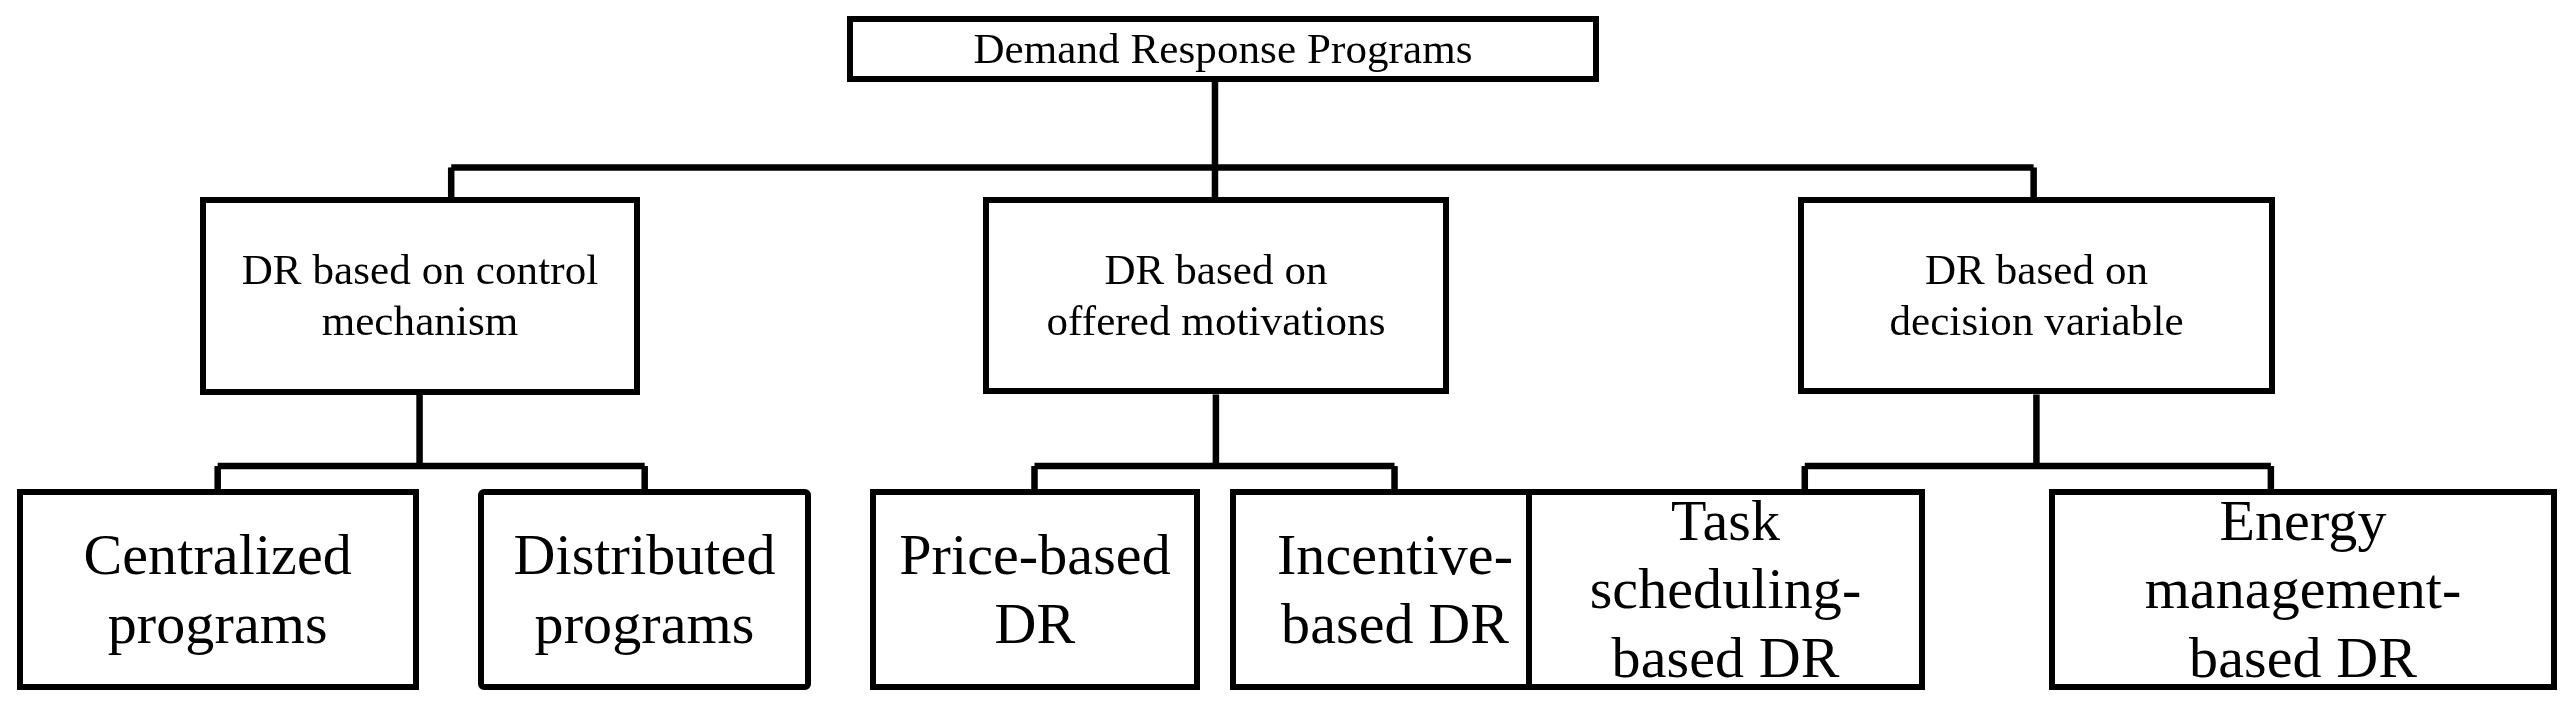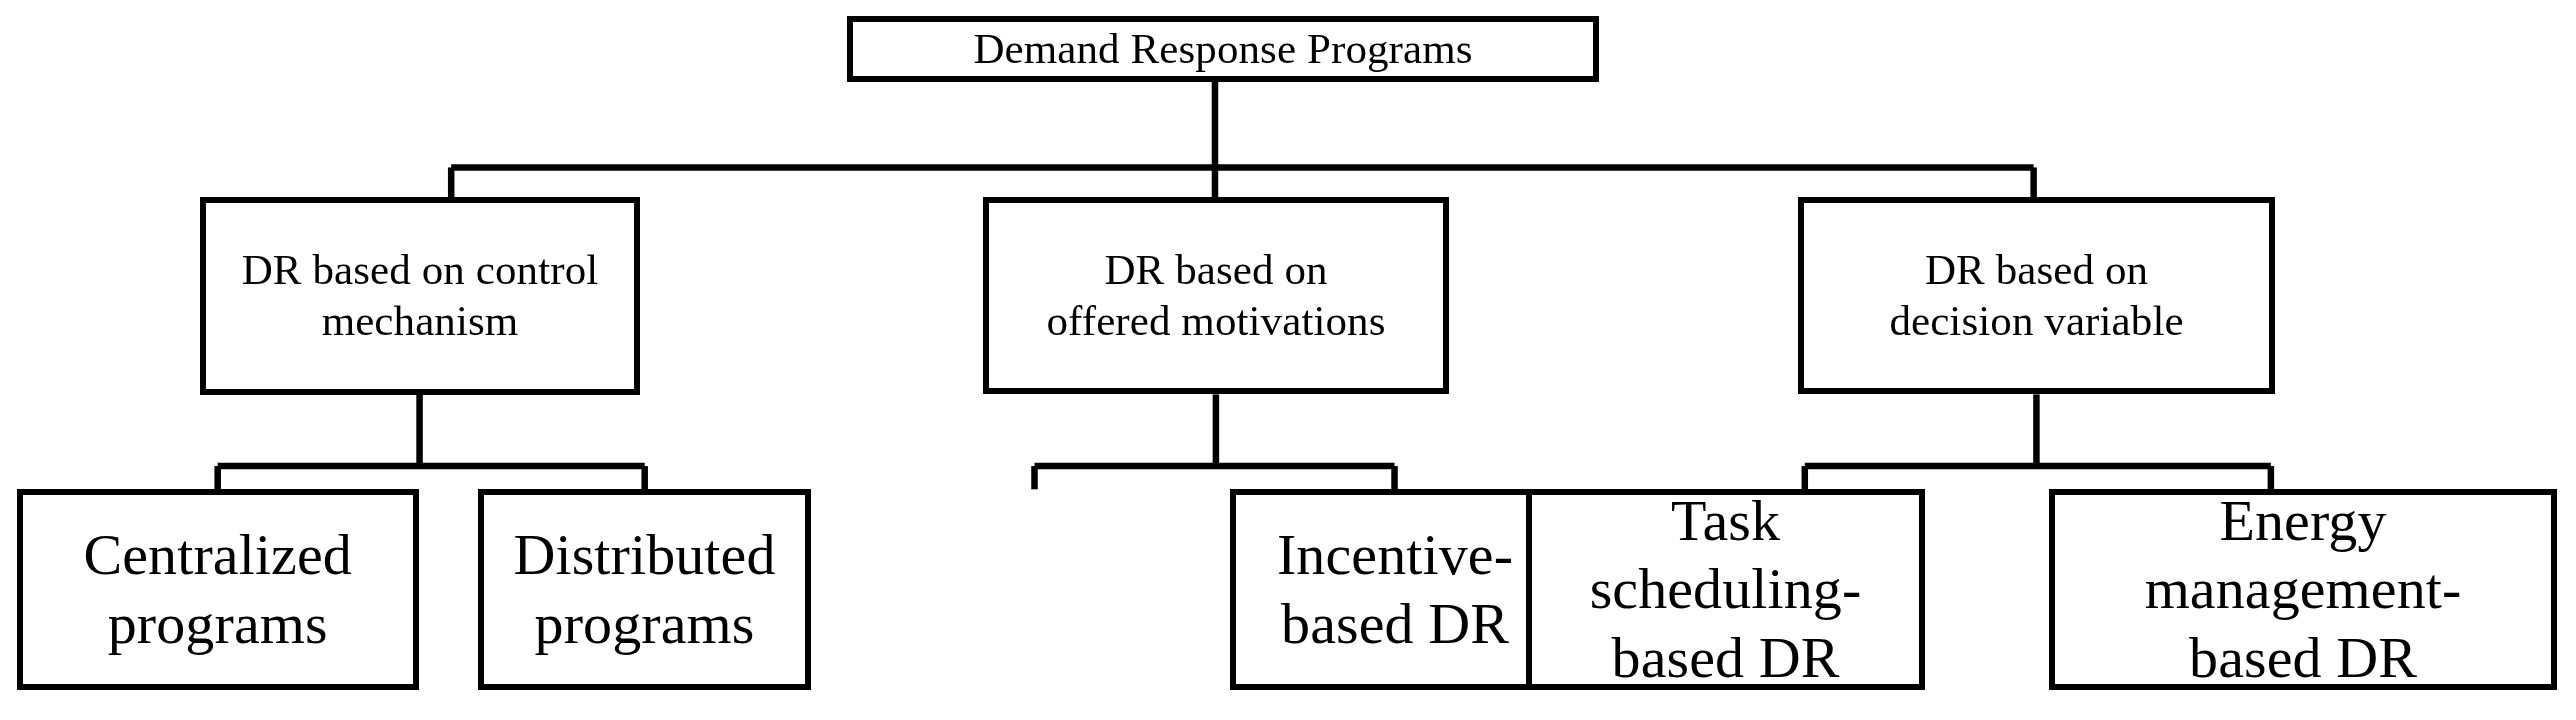--- a/index.html
+++ b/index.html
@@ -101,25 +101,29 @@
   <div class="node-box level-2" style="left:1798px; top:197px; width:477px; height:197px;">
     <span class="node-label">DR based on
 decision variable</span>
   </div>
 
   <div class="node-box level-3" style="left:16.7px; top:489px; width:402px; height:201px;">
     <span class="node-label">Centralized
 programs</span>
   </div>
 
-  <div class="node-box level-3" style="left:478px; top:489px; width:333px; height:201px;">
+  <div class="node-box level-3" style="left:478px; top:489px; width:333px; height:201px;border-radius:6px;">
     <span class="node-label">Distributed
 programs</span>
   </div>
 
+  <div class="node-box level-3" style="left:870px; top:489px; width:330px; height:201px;">
+    <span class="node-label">Price-based
+DR</span>
+  </div>
 
   <div class="node-box level-3" style="left:1230px; top:489px; width:330px; height:201px;font-family:Liberation Serif, serif;">
     <span class="node-label">Incentive-
 based DR</span>
   </div>
 
   <div class="node-box level-3" style="left:1526px; top:489px; width:399px; height:201px;">
     <span class="node-label">Task scheduling-
 based DR</span>
   </div>

